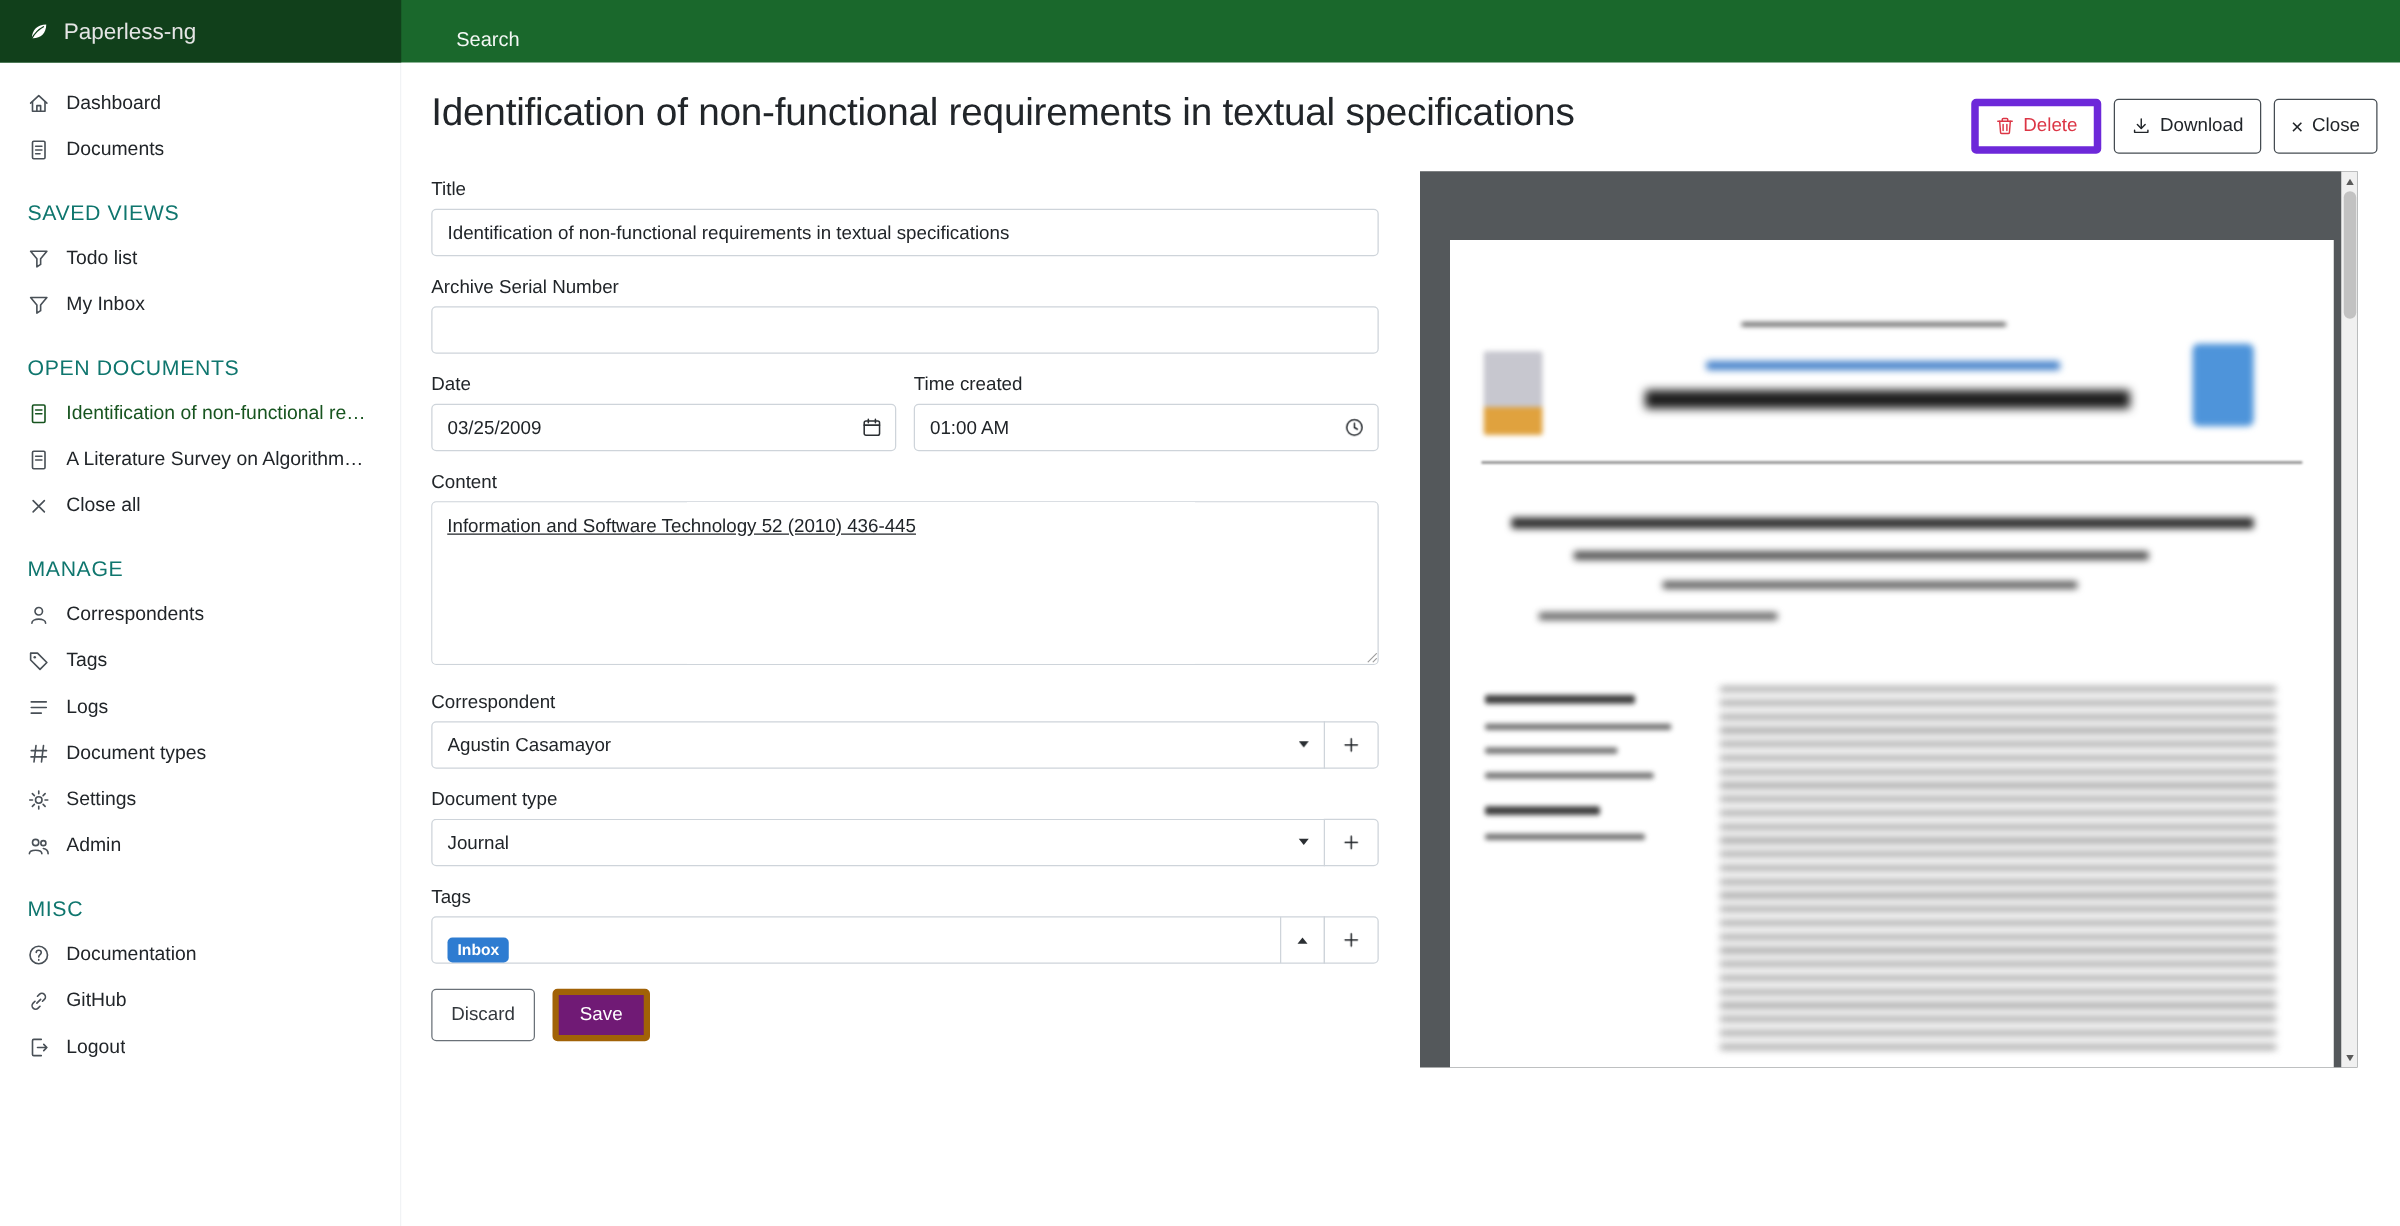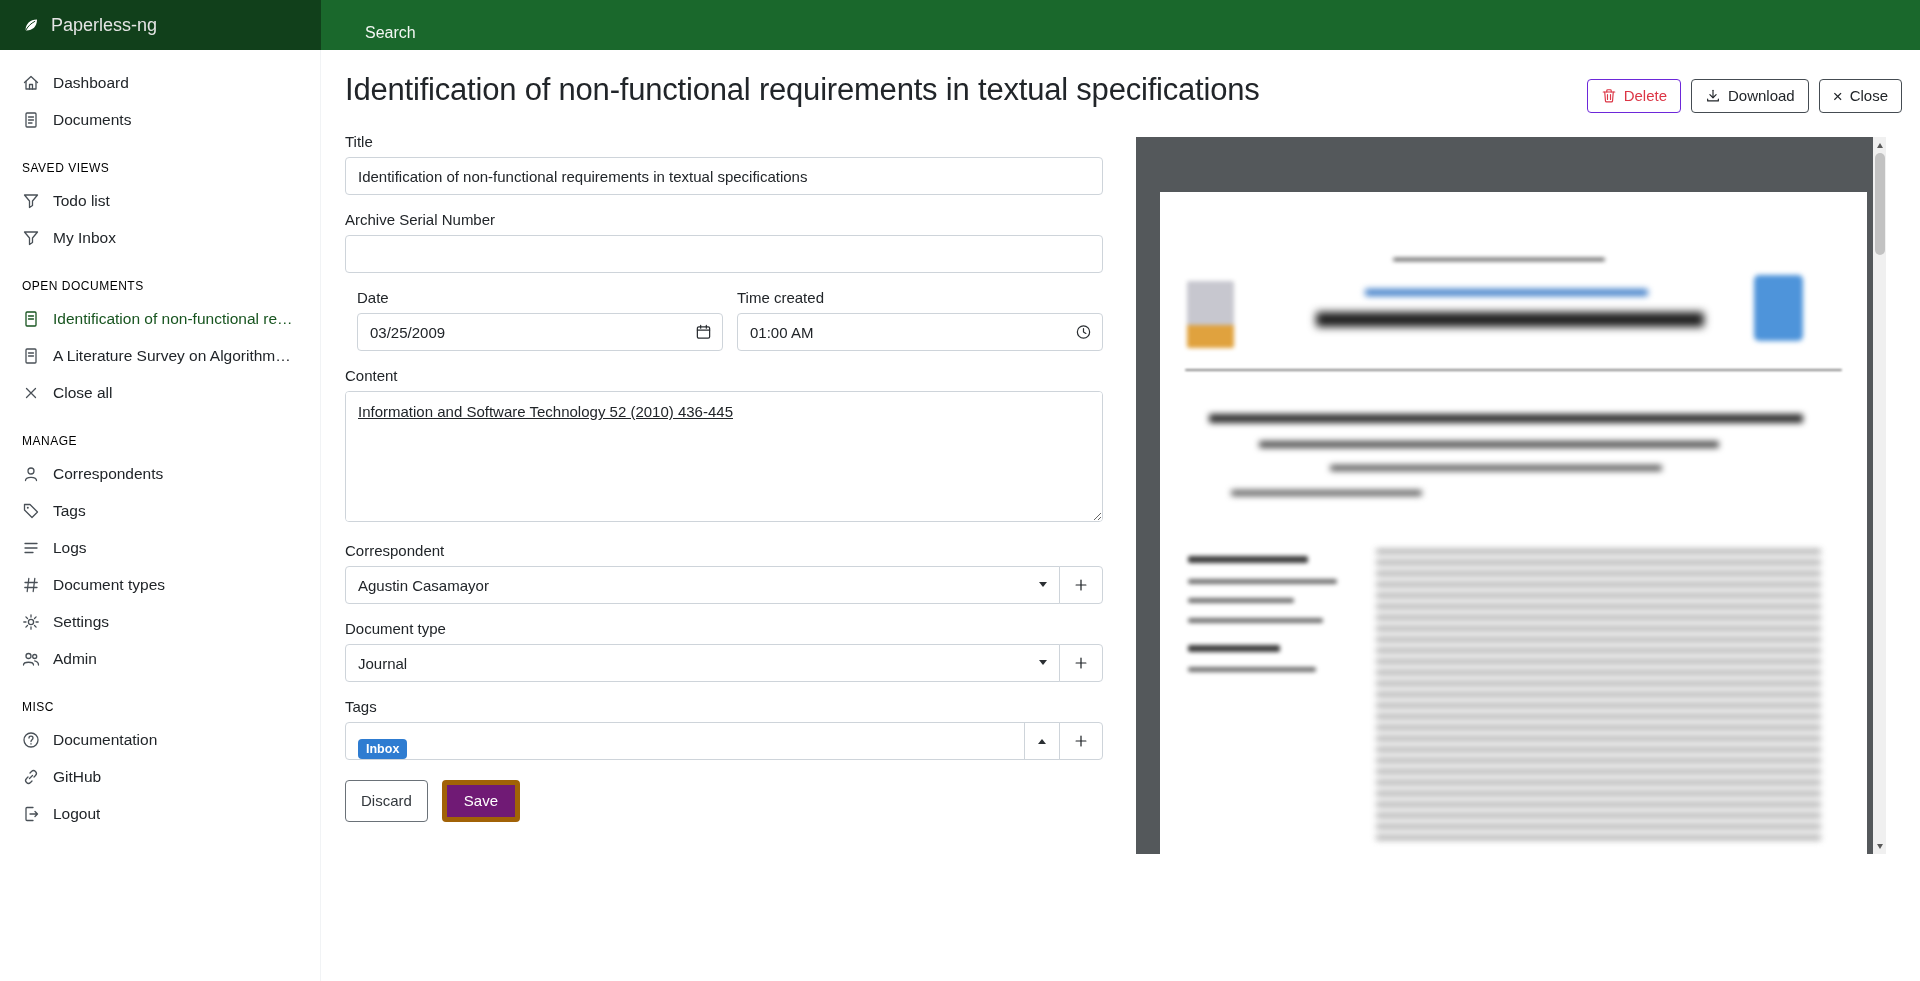--- a/index.html
+++ b/index.html
@@ -18,40 +18,40 @@
   .search-input::placeholder { color:rgba(255,255,255,.95); }
 
   
   .sidebar { position:fixed; top:50px; left:0; bottom:0; width:321px; background:#fff; border-right:1px solid #f1f3f5; padding-top:14px; overflow:hidden; }
   .nav-item { display:flex; align-items:center; gap:13px; height:37px; padding:0 22px; font-size:15.5px; color:#212529; cursor:pointer; }
   .nicon { width:18px; height:18px; min-width:18px; color:#495057; display:flex; align-items:center; justify-content:center; }
   .nicon svg { width:18px; height:18px; stroke:currentColor; fill:none; stroke-width:1.3; stroke-linecap:round; stroke-linejoin:round; }
   .nlabel { white-space:nowrap; overflow:hidden; text-overflow:ellipsis; }
   .nav-item.active { color:#17541f; }
   .nav-item.active .nicon { color:#17541f; }
-  .nav-header { font-size:12px; color:#000000; letter-spacing:.5px; padding:0 22px; margin:23px 0 7px 0; }
+  .nav-header { font-size:17px; color:#0f766e; letter-spacing:.5px; padding:0 22px; margin:23px 0 7px 0; }
 
   
   .content { position:absolute; top:50px; left:321px; right:0; bottom:0; background:#fff; }
   .page-header { display:flex; justify-content:space-between; align-items:flex-start; padding:22px 18px 0 24px; }
   .page-title { font-size:31px; font-weight:500; margin:0; color:#212529; letter-spacing:-.2px; }
   .actions { display:flex; gap:10px; margin-top:7px; flex-shrink:0; }
   .btn { font-family:inherit; font-size:15px; border-radius:4px; padding:7px 13px; display:inline-flex; align-items:center; gap:7px; background:#fff; cursor:pointer; line-height:1.2; }
   .btn svg { width:16px; height:16px; stroke:currentColor; fill:none; stroke-width:1.3; stroke-linecap:round; stroke-linejoin:round; }
-  .btn-delete { border:1px solid #6d28d9; color:#dc3545; }
+  .btn-delete { border:6px solid #6d28d9; color:#dc3545; }
   .btn-outline { border:1px solid #454c52; color:#212529; }
   .xglyph { font-size:17px; line-height:1; }
 
   
   .form-col { width:758px; margin:20px 0 0 24px; }
   .fgroup { margin-bottom:16px; }
   .flabel { display:block; font-size:15px; margin-bottom:7px; color:#212529; }
   .fcontrol { width:100%; height:38px; border:1px solid #ced4da; border-radius:4px; padding:6px 12px; font-size:15px; color:#212529; font-family:inherit; background:#fff; outline:none; }
   textarea.fcontrol { height:131px; resize:vertical; line-height:32px; padding-top:4px; overflow-y:scroll;text-decoration:underline; }
-  .row2 { display:flex; gap:14px;margin-left:12px; }
+  .row2 { display:flex; gap:14px; }
   .row2 .fgroup { flex:1; }
   .icon-wrap { position:relative; }
   .input-icon { position:absolute; right:11px; top:50%; transform:translateY(-50%); color:#2b2f33; pointer-events:none; display:flex; }
   .input-icon svg { width:17px; height:17px; stroke:currentColor; fill:none; stroke-width:1.3; stroke-linecap:round; stroke-linejoin:round; }
 
   .igroup { display:flex; }
   .select-wrap { position:relative; flex:1; }
   select.fcontrol { appearance:none; -webkit-appearance:none; padding-right:32px; border-top-right-radius:0; border-bottom-right-radius:0; }
   .select-caret { position:absolute; right:13px; top:16px; width:0; height:0; border-left:4.5px solid transparent; border-right:4.5px solid transparent; border-top:5.5px solid #2b2f33; pointer-events:none; }
   .addon-btn { width:44px; height:38px; border:1px solid #ced4da; margin-left:-1px; background:#fff; display:flex; align-items:center; justify-content:center; cursor:pointer; padding:0; }

